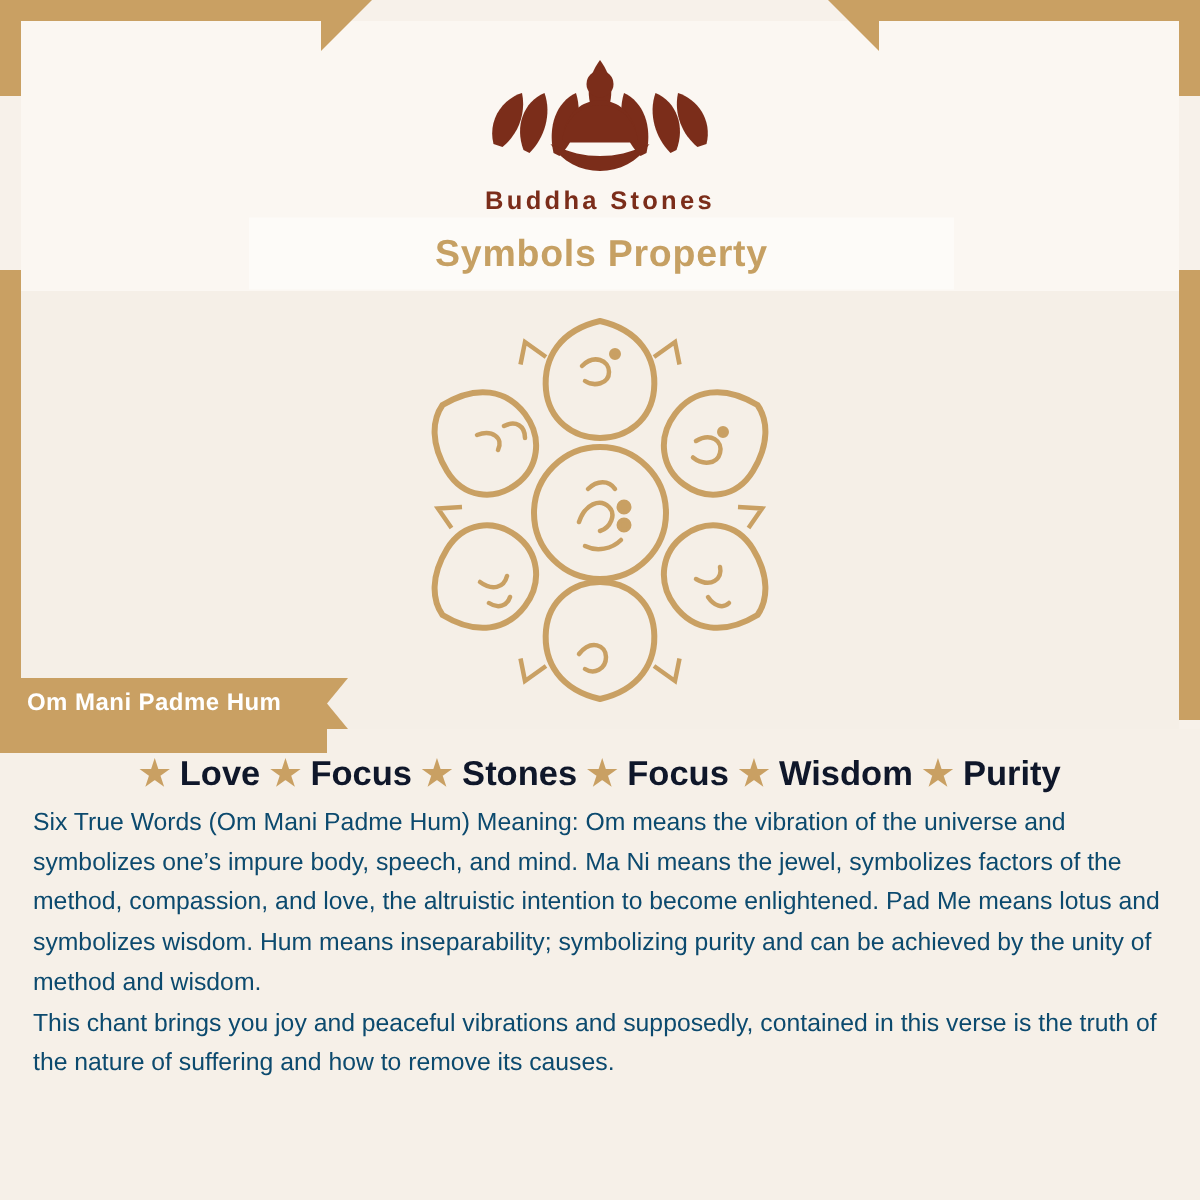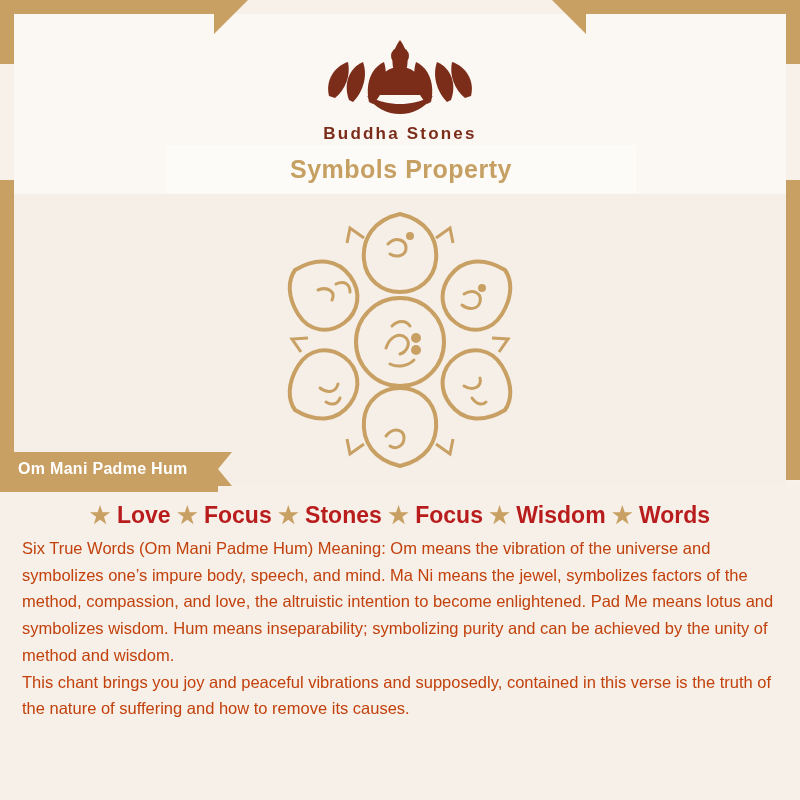--- a/index.html
+++ b/index.html
@@ -99,21 +99,21 @@
     justify-content: center;
   }
   .mandala { width: 300px; height: 288px; }
 
   
   .tag-ribbon {
     position: absolute;
     left: 0; top: 452px;
     height: 34px;
     background: #c9a063;
-    padding: 0 30px 6px 18px;
+    padding: 0 30px 16px 18px;
     display: flex;
     align-items: center;
     z-index: 4;
   }
   .tag-ribbon-text {
     color: #ffffff;
     font-size: 16px;
     font-weight: bold;
     letter-spacing: 0.3px;
     white-space: nowrap;
@@ -136,26 +136,26 @@
   }
   .stars-line {
     margin: 16px 0 6px 0;
     text-align: center;
     font-size: 23px;
     font-weight: bold;
     color: #b8894a;
     white-space: nowrap;
   }
   .stars-line .star { color: #c9a063; }
-  .stars-line .kw { color: #b91c1c; }
+  .stars-line .kw { color: #0f172a; }
   .body-copy {
     padding: 0 22px;
     font-size: 16.5px;
     line-height: 1.62;
-    color: #c2410c;
+    color: #0c4a6e;
     text-align: left;
   }
   .body-copy p { margin: 0; }
 </style>
 </head>
 <body>
 
 <div class="page">
 
   <div class="header-panel"></div>
@@ -256,21 +256,21 @@
       <span class="kw">Love</span>
       <span class="star">★</span>
       <span class="kw">Focus</span>
       <span class="star">★</span>
       <span class="kw">Stones</span>
       <span class="star">★</span>
       <span class="kw">Focus</span>
       <span class="star">★</span>
       <span class="kw">Wisdom</span>
       <span class="star">★</span>
-      <span class="kw">Words</span>
+      <span class="kw">Purity</span>
     </div>
     <div class="body-copy">
       <p>Six True Words (Om Mani Padme Hum) Meaning: Om means the vibration of the universe and symbolizes one’s impure body, speech, and mind. Ma Ni means the jewel, symbolizes factors of the method, compassion, and love, the altruistic intention to become enlightened. Pad Me means lotus and symbolizes wisdom. Hum means inseparability; symbolizing purity and can be achieved by the unity of method and wisdom.</p>
       <p>This chant brings you joy and peaceful vibrations and supposedly, contained in this verse is the truth of the nature of suffering and how to remove its causes.</p>
     </div>
   </div>
 
 </div>
 
 </body></html>

